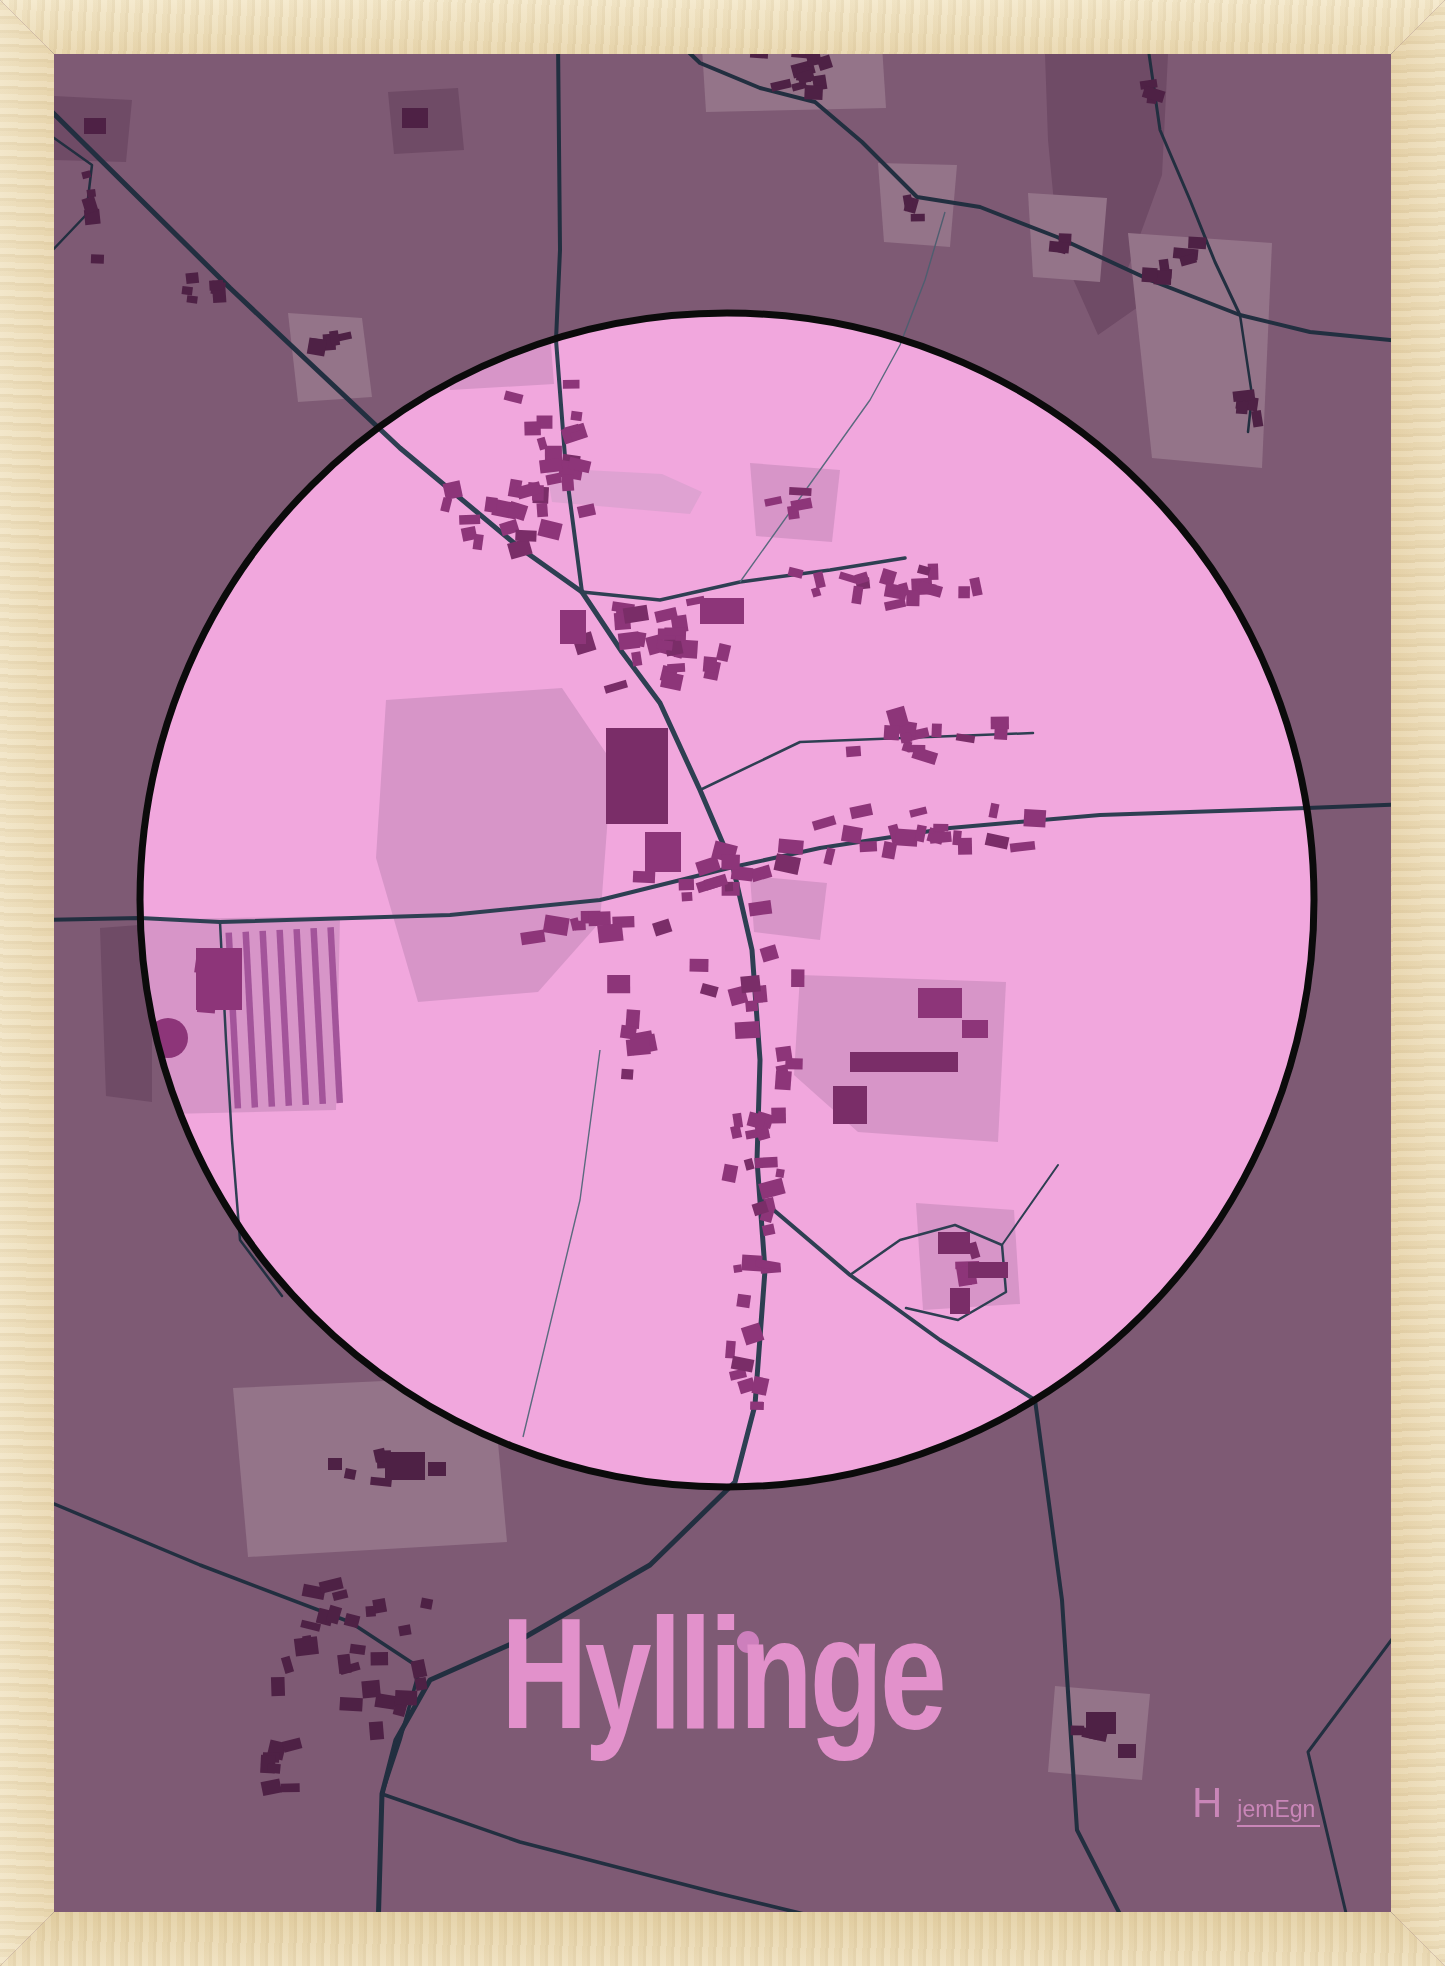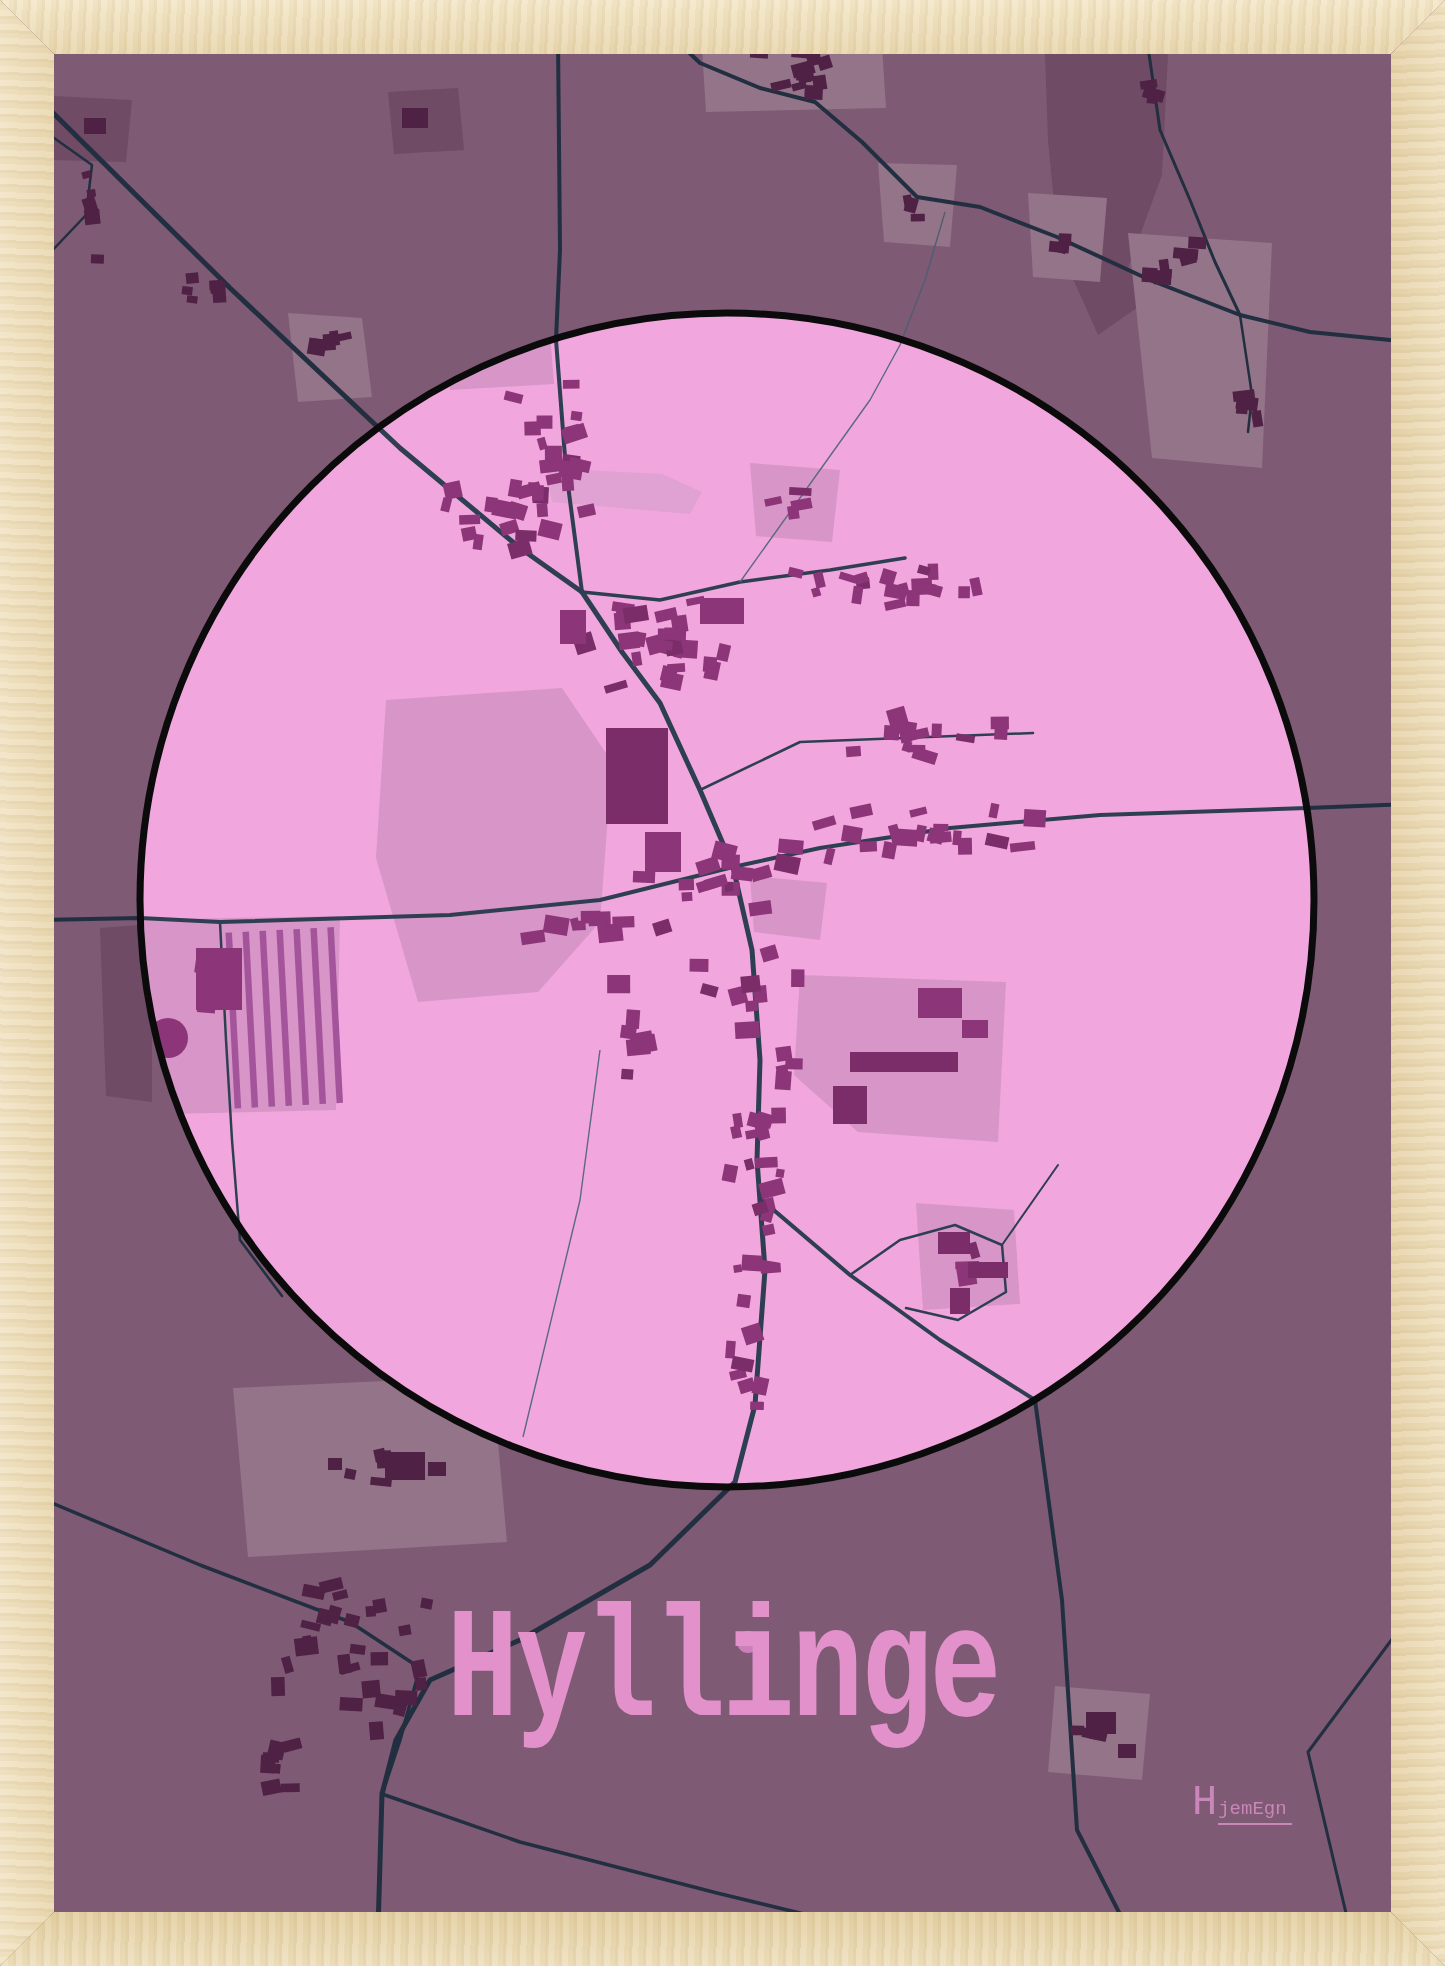--- a/index.html
+++ b/index.html
@@ -1,26 +1,26 @@
 <!DOCTYPE html>
 <html><head>
 <meta charset="utf-8">
 <style>
   html,body{margin:0;padding:0;background:#555;}
   #stage{position:relative;width:1445px;height:1966px;overflow:hidden;
-         font-family:Liberation Mono, monospace;}
+         font-family:Liberation Sans, sans-serif;}
   #map-svg{position:absolute;left:0;top:0;z-index:1;}
   
   #poster-title{position:absolute;left:0;top:1594px;width:100%;text-align:center;z-index:2;
     font-weight:bold;font-size:158px;line-height:1;letter-spacing:-4px;
     transform:scaleX(.76);transform-origin:50% 50%;}
   #brand-logo{position:absolute;left:1192px;top:1782px;z-index:2;display:flex;align-items:baseline;}
   #brand-initial{font-size:42px;line-height:1;font-weight:normal;}
-  #brand-rest{font-size:19px;line-height:1;padding-bottom:4px;padding-right:5px;
-    border-bottom:2px solid;margin-left:1px;}
+  #brand-rest{font-size:23px;line-height:1;padding-bottom:4px;padding-right:5px;
+    border-bottom:2px solid;margin-left:15px;}
   
   #poster-edge{position:absolute;left:50px;top:50px;right:50px;bottom:50px;
     border:4px solid #3a3147;z-index:3;pointer-events:none;}
   
   .frame{position:absolute;z-index:4;
     background:
       repeating-linear-gradient(93deg,rgba(160,130,80,.10) 0 3px,rgba(255,255,255,.09) 3px 9px,rgba(170,140,90,.05) 9px 14px),
       linear-gradient(180deg,#f4e8ca,#e9d7ae);}
   .frame-top{left:0;top:0;width:100%;height:54px;
     clip-path:polygon(0 0,100% 0,calc(100% - 54px) 100%,54px 100%);}

